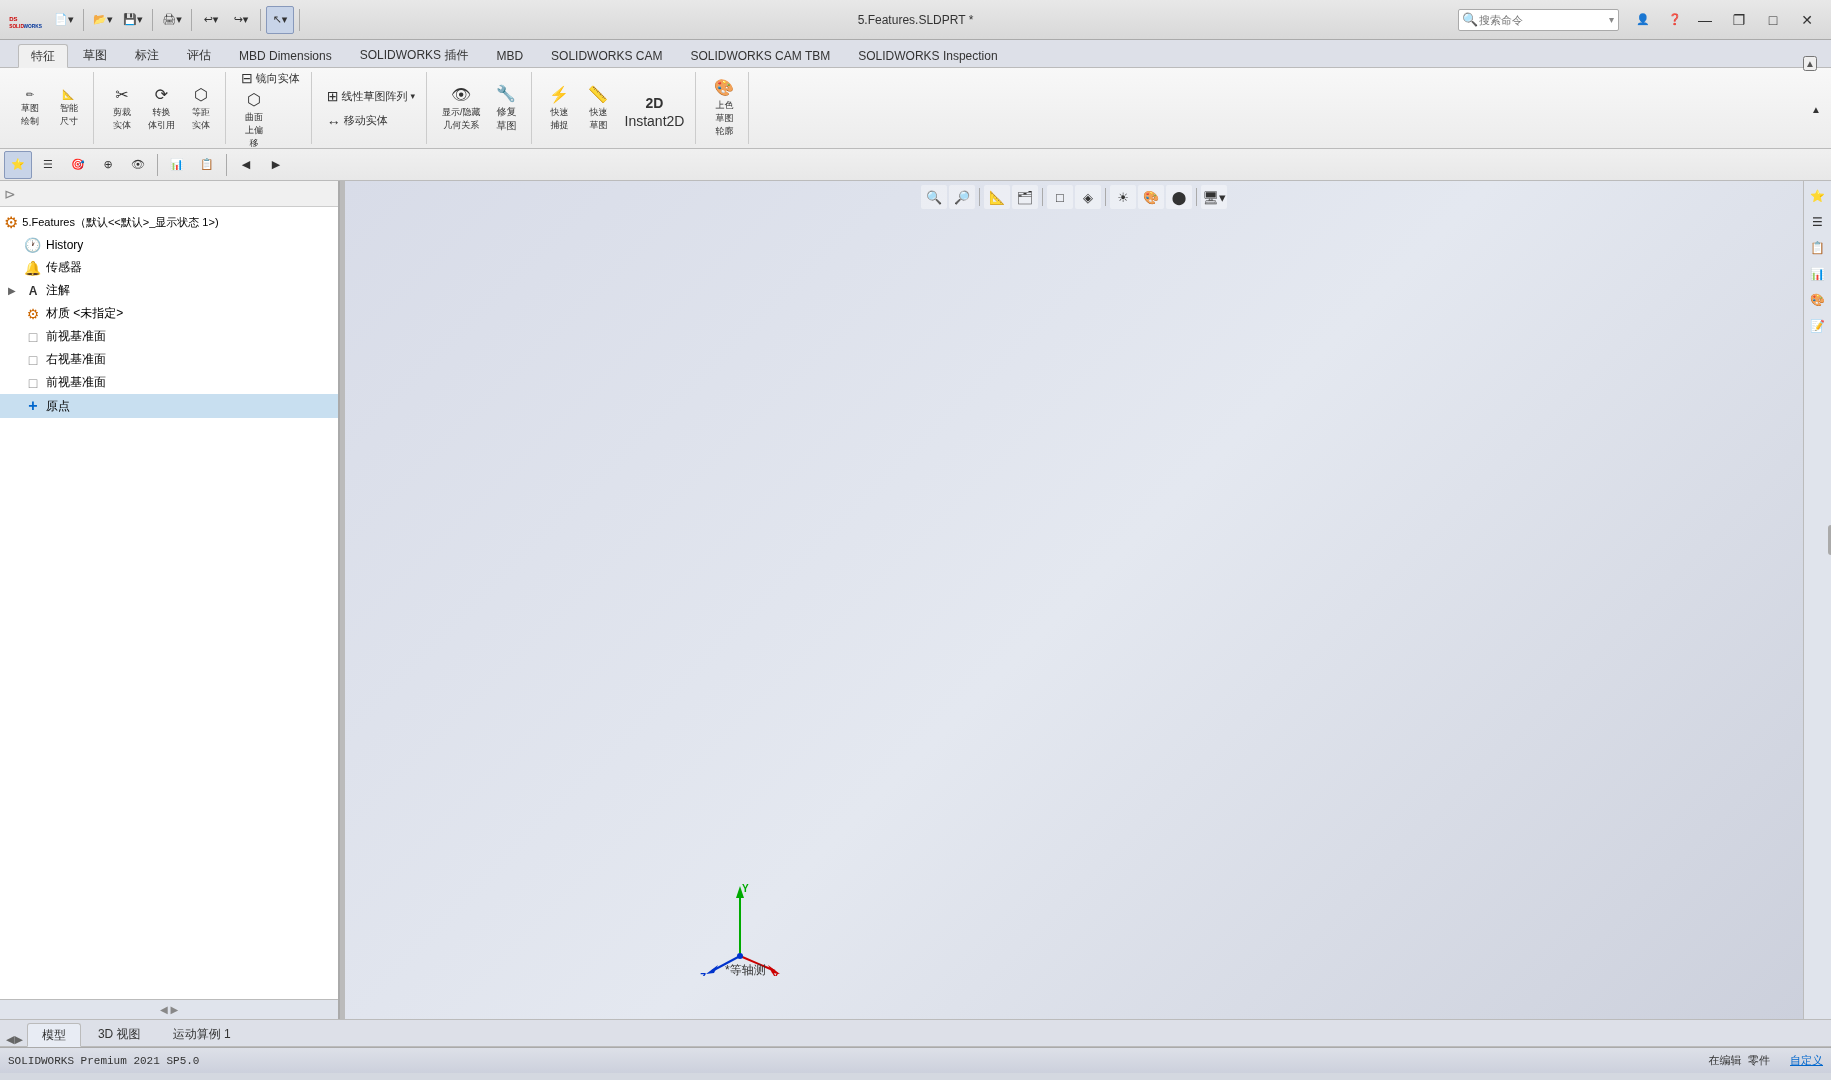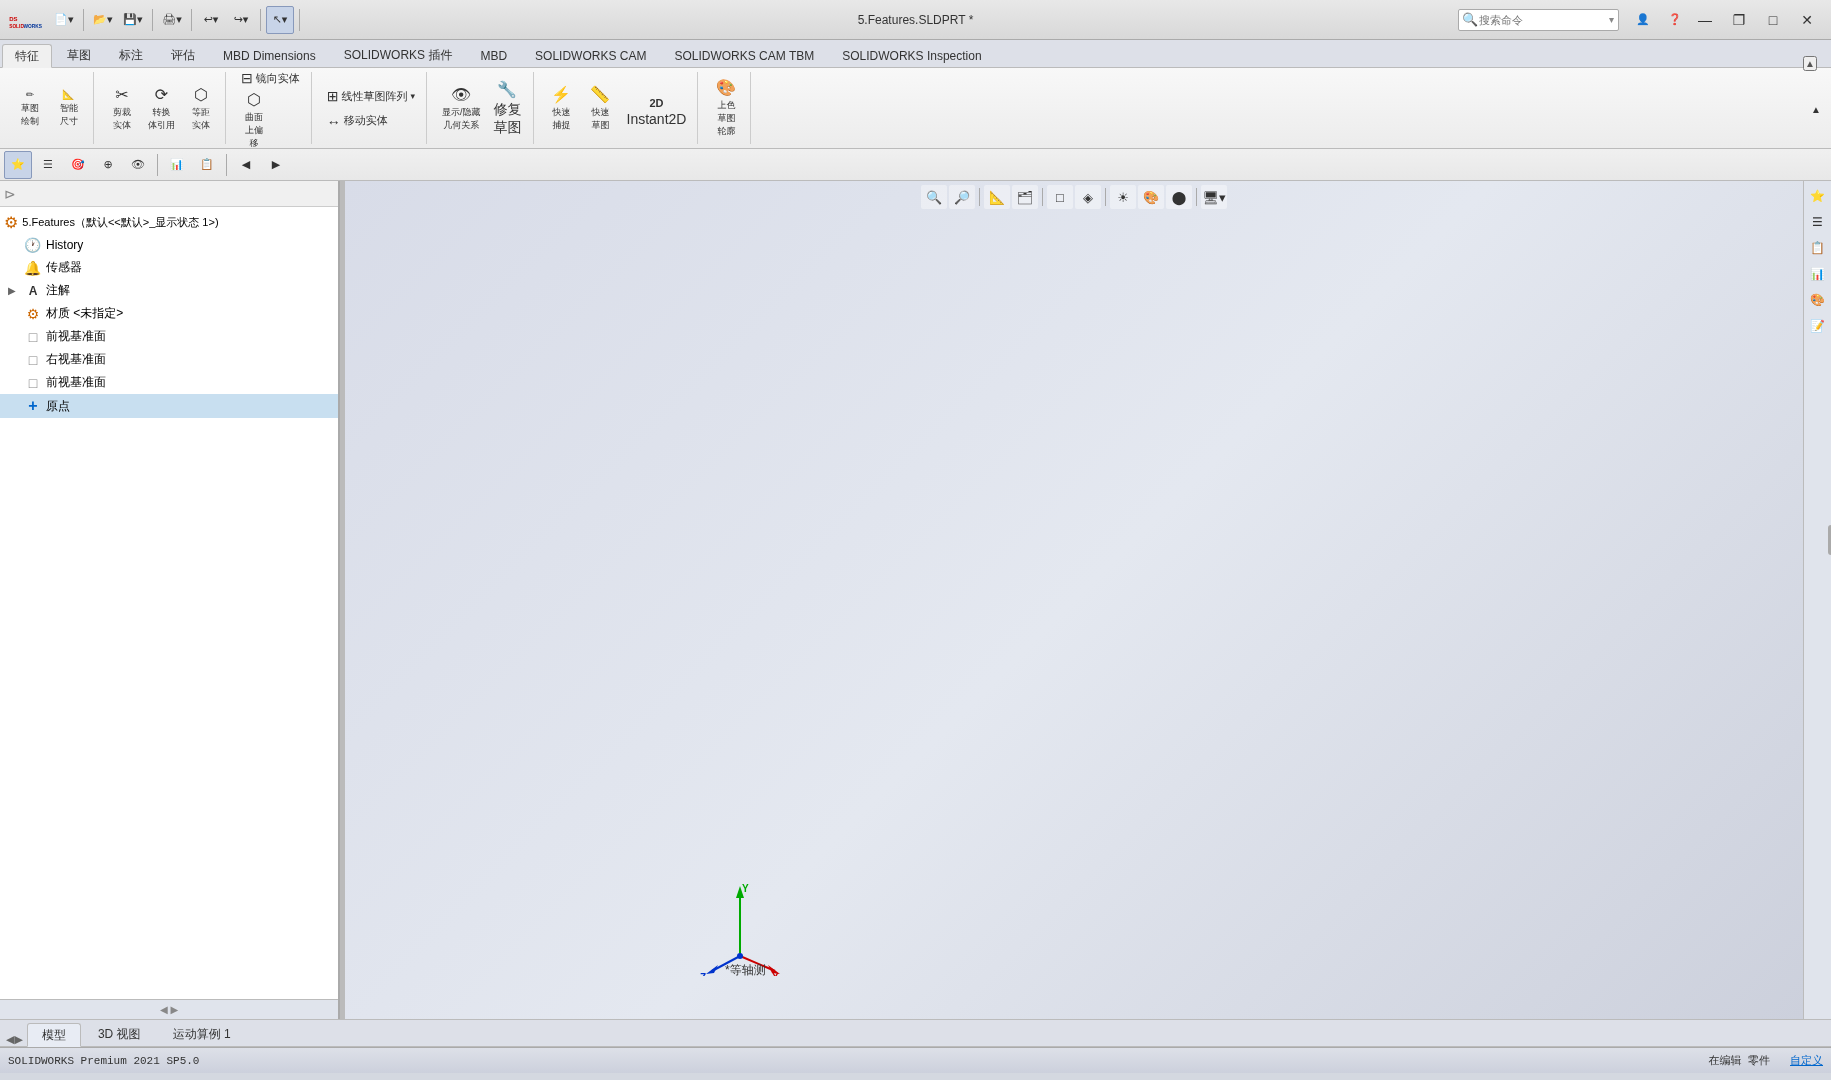--- a/index.html
+++ b/index.html
@@ -106,21 +106,21 @@
     #ribbon {
       background: linear-gradient(to bottom, #f0f0f0, #e4e4e4);
       border-bottom: 1px solid #bbb;
     }
     #ribbon-tabs {
       display: flex;
       align-items: flex-end;
       height: 28px;
       border-bottom: 1px solid #bbb;
       background: #dde0e8;
-      padding-left: 2px;
+      padding-left: 18px;
     }
     .ribbon-tab {
       height: 24px;
       padding: 0 12px;
       display: inline-flex;
       align-items: center;
       font-size: 12px;
       cursor: pointer;
       border: 1px solid transparent;
       border-bottom: none;
@@ -534,37 +534,37 @@
     </div>
 
     <div class="ribbon-group">
       <div class="ribbon-row">
         <div class="rib-btn">
           <span style="font-size:16px;">👁</span>
           <span style="font-size:9px;">显示/隐藏<br>几何关系</span>
         </div>
         <div class="rib-btn">
           <span style="font-size:16px;">🔧</span>
-          <span style="font-size:14px;">修复<br>草图</span>
+          <span style="font-size:10px;">修复<br>草图</span>
         </div>
       </div>
     </div>
 
     <div class="ribbon-group">
       <div class="ribbon-row">
         <div class="rib-btn">
           <span style="font-size:16px;">⚡</span>
           <span style="font-size:9px;">快速<br>捕捉</span>
         </div>
         <div class="rib-btn">
           <span style="font-size:16px;">📏</span>
           <span style="font-size:9px;">快速<br>草图</span>
         </div>
         <div class="rib-btn">
-          <span style="font-size:11px;font-weight:bold;margin-top:8px;">2D</span>
+          <span style="font-size:14px;font-weight:bold;margin-top:8px;">2D</span>
           <span style="font-size:14px;">Instant2D</span>
         </div>
       </div>
     </div>
 
     <div class="ribbon-group">
       <div class="ribbon-row">
         <div class="rib-btn">
           <span style="font-size:16px;">🎨</span>
           <span style="font-size:9px;">上色<br>草图<br>轮廓</span>

